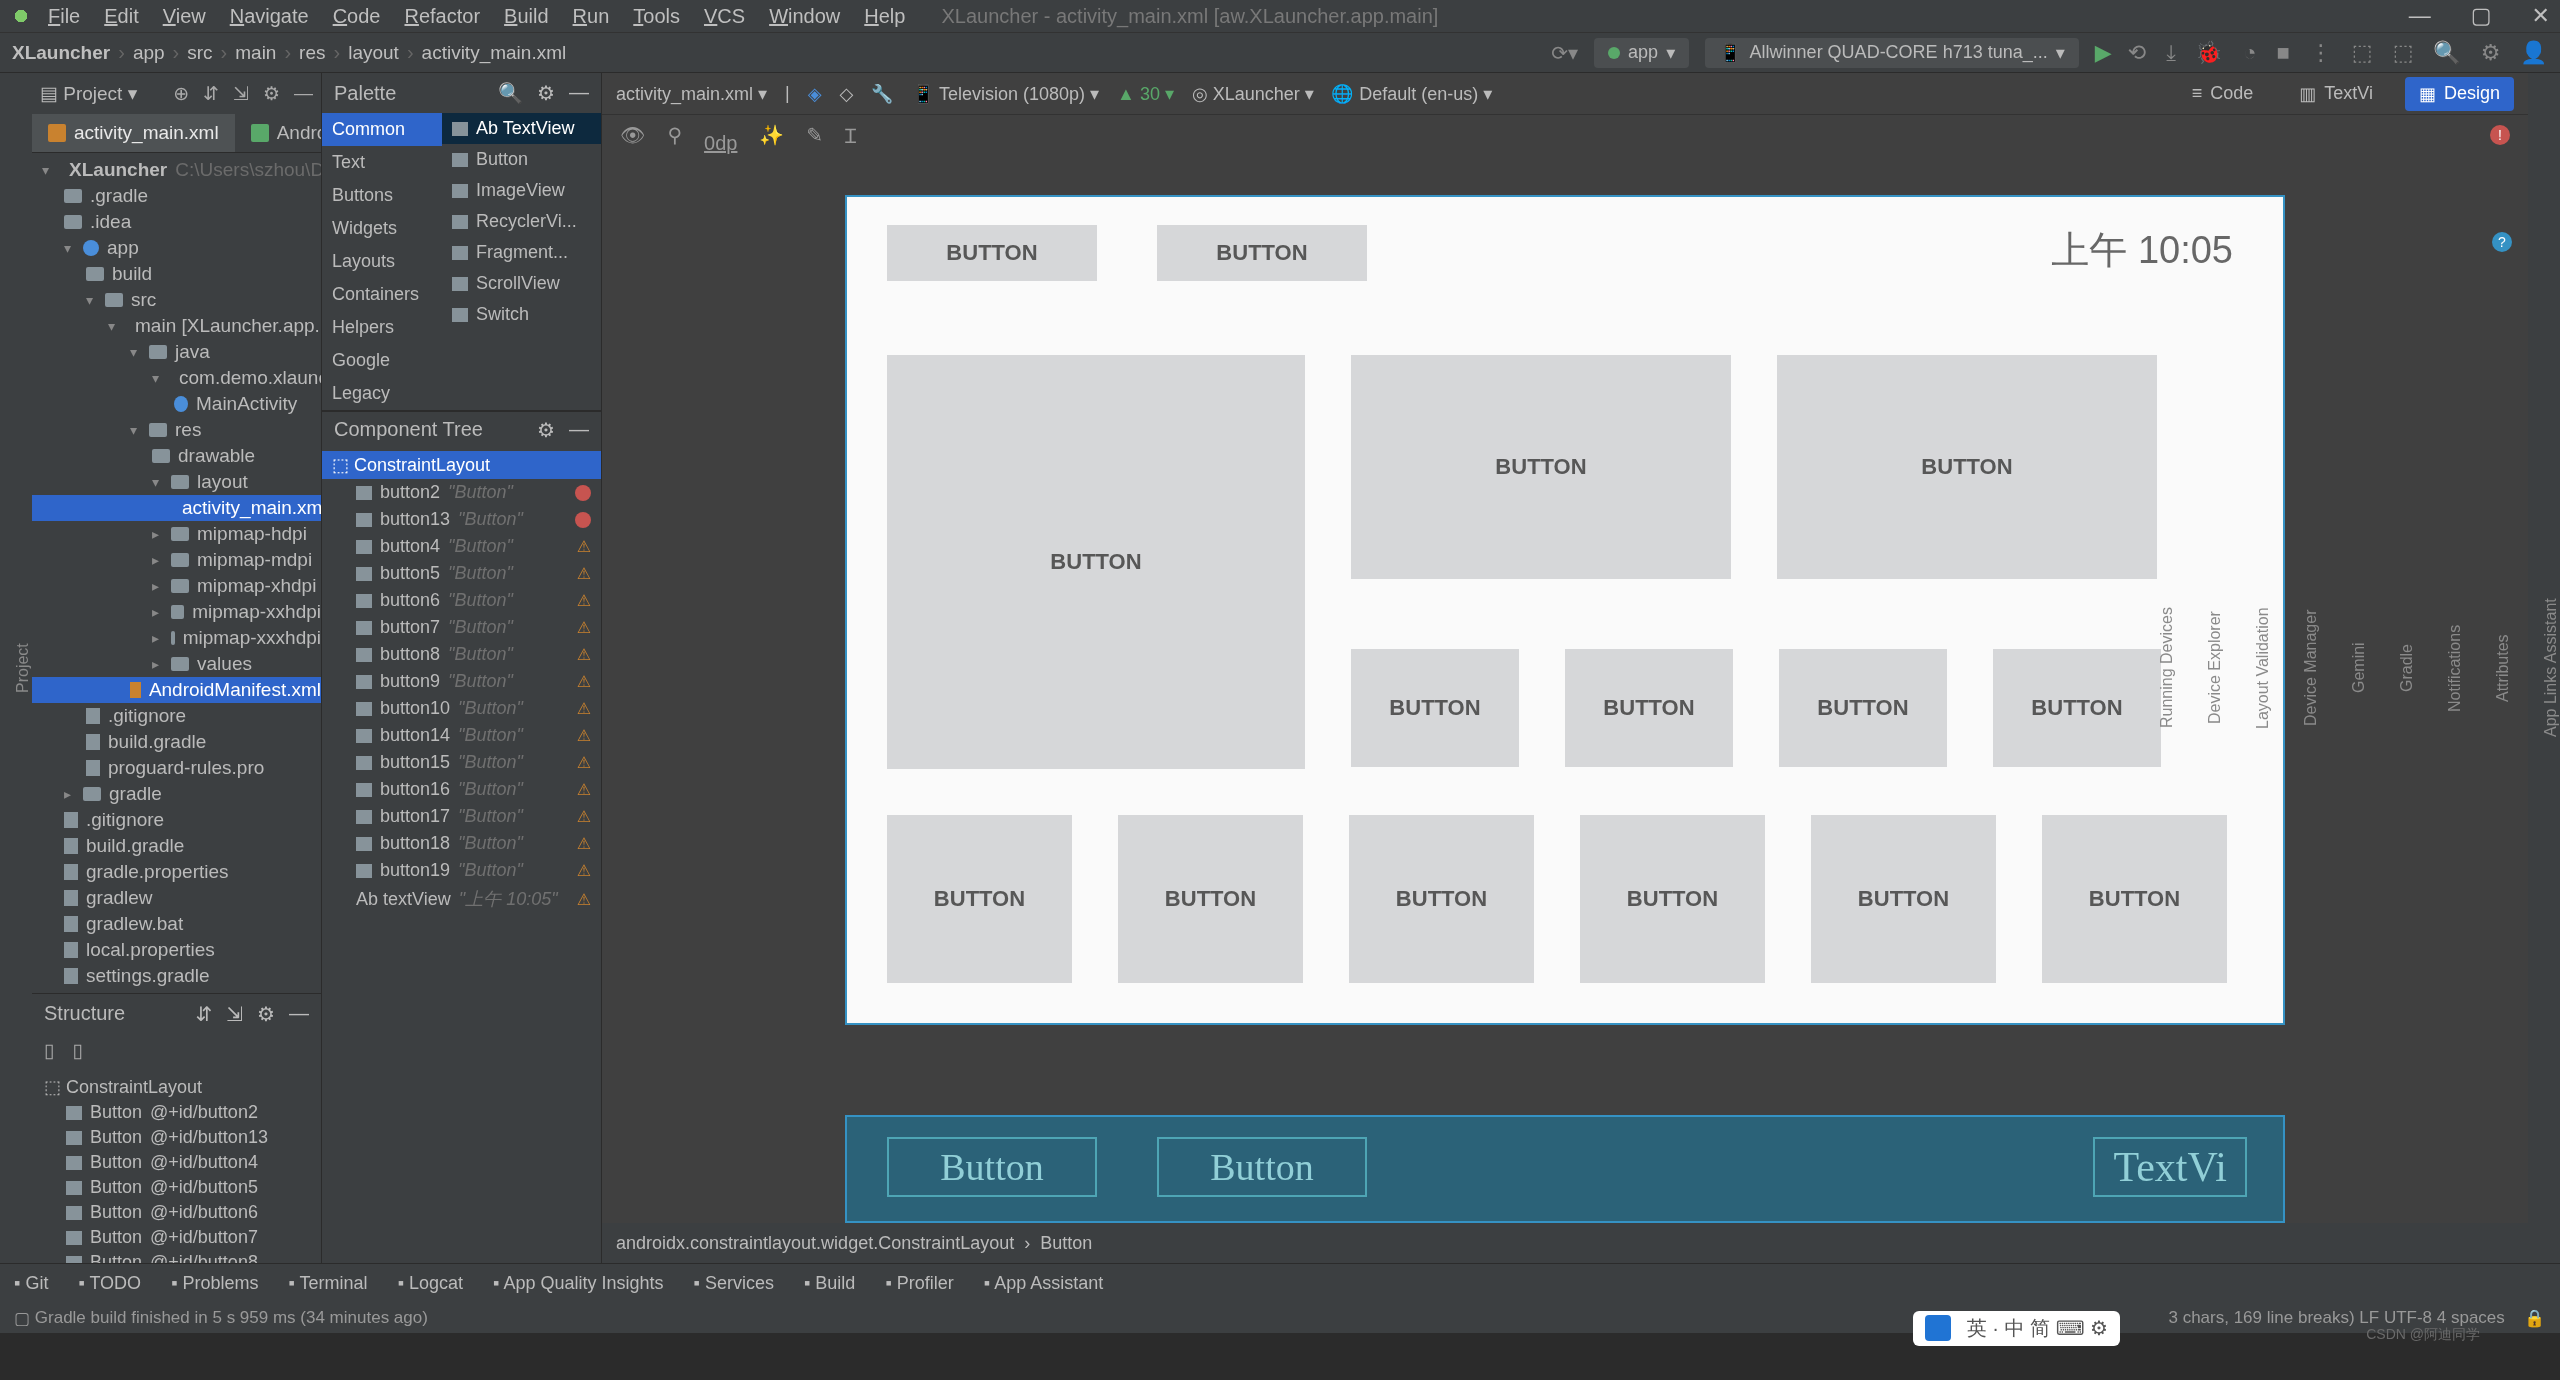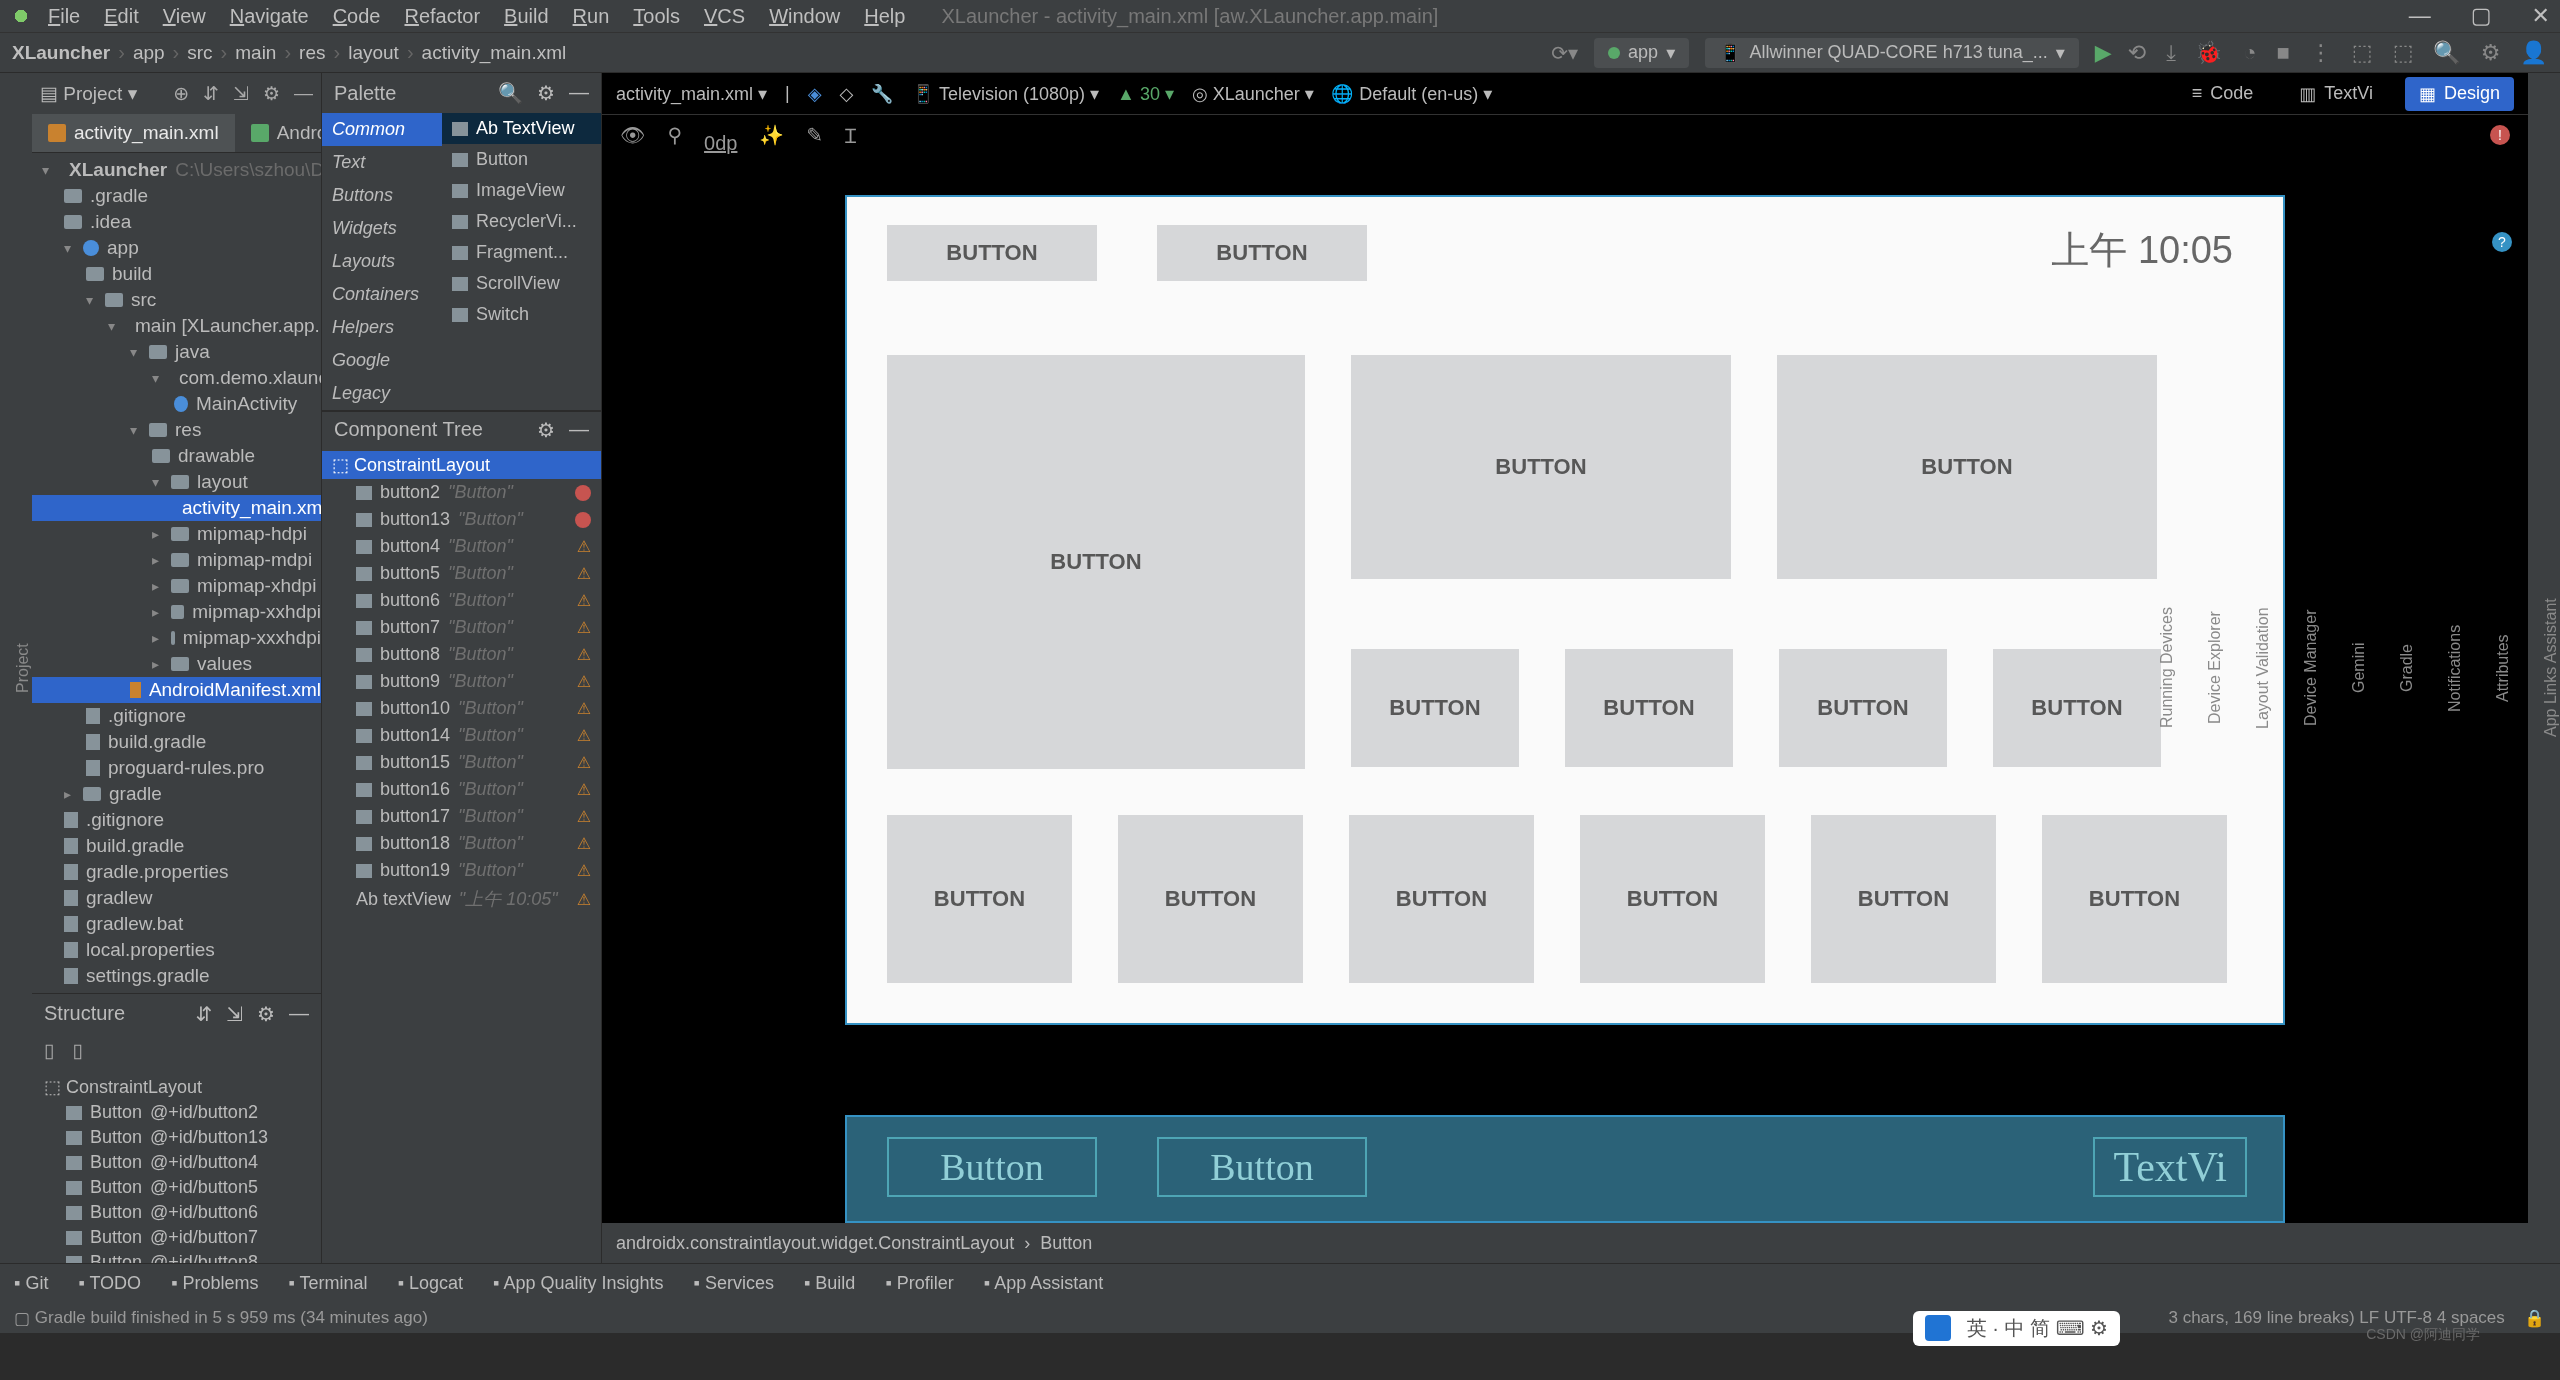--- a/index.html
+++ b/index.html
@@ -58,39 +58,39 @@
 .structure-hdr{height:40px;border-top:1px solid #2b2b2b;display:flex;align-items:center;padding:0 12px;font-size:20px;}
 .structure-hdr .sp{margin-left:auto;display:flex;gap:14px;}
 .struct-body{padding:6px 0;font-size:18px;}
 .struct-body div{padding:2px 0 2px var(--ind,16px);display:flex;align-items:center;gap:8px;color:#bbb;}
 
 
 .palette{width:280px;background:#3c3f41;display:flex;flex-direction:column;border-right:1px solid #2b2b2b;}
 .pal-hdr{height:40px;display:flex;align-items:center;padding:0 12px;}
 .pal-hdr .sp{margin-left:auto;display:flex;gap:14px;}
 .pal-body{display:flex;flex:0 0 auto;border-bottom:1px solid #2b2b2b;}
-.pal-cats{width:120px;font-style:italic;}
+.pal-cats{width:120px;}
 .pal-cats div{padding:6px 10px;font-size:18px;}
 .pal-cats .sel{background:#2f65ca;color:#fff;}
 .pal-items{flex:1;}
 .pal-items div{padding:5px 10px;font-size:18px;display:flex;align-items:center;gap:8px;}
 .pal-items .sel{background:#0d293e;color:#fff;}
 .ic-sq{width:16px;height:14px;background:#87939a;display:inline-block;}
 
 .ctree-hdr{height:36px;display:flex;align-items:center;padding:0 12px;border-top:1px solid #2b2b2b;}
 .ctree-hdr .sp{margin-left:auto;display:flex;gap:14px;}
 .ctree{flex:1;overflow:auto;font-size:18px;padding:4px 0;}
 .ctree div{padding:3px 0 3px var(--ind,14px);display:flex;align-items:center;gap:8px;white-space:nowrap;}
 .ctree .sel{background:#2f65ca;color:#fff;}
 .ctree .dim{color:#707070;font-style:italic;}
 .ctree .warn{margin-left:auto;margin-right:10px;color:#c9822f;font-size:16px;}
 .ctree .err{margin-left:auto;margin-right:10px;width:16px;height:16px;border-radius:50%;background:#c75450;}
 
 
-.designarea{flex:1;background:#000000;display:flex;flex-direction:column;}
+.designarea{flex:1;background:#404040;display:flex;flex-direction:column;}
 .design-toolbar{height:42px;display:flex;align-items:center;padding:0 14px;gap:18px;font-size:18px;border-bottom:1px solid #323232;}
 .design-toolbar .spacer{flex:1;}
 .design-toolbar .modebtn{padding:6px 14px;display:flex;align-items:center;gap:8px;}
 .design-toolbar .modebtn.active{background:#2f65ca;color:#fff;border-radius:4px;}
 .design-toolbar2{height:40px;display:flex;align-items:center;padding:0 18px;gap:22px;color:#999;}
 .design-toolbar2 .dd{display:flex;align-items:center;gap:6px;margin-top:16px;}
 .design-toolbar2 .fill{flex:1;}
 .badge-err{width:20px;height:20px;border-radius:50%;background:#c75450;color:#fff;font-size:14px;display:flex;align-items:center;justify-content:center;}
 .badge-info{width:20px;height:20px;border-radius:50%;background:#3592c4;color:#fff;font-size:14px;display:flex;align-items:center;justify-content:center;}
 

